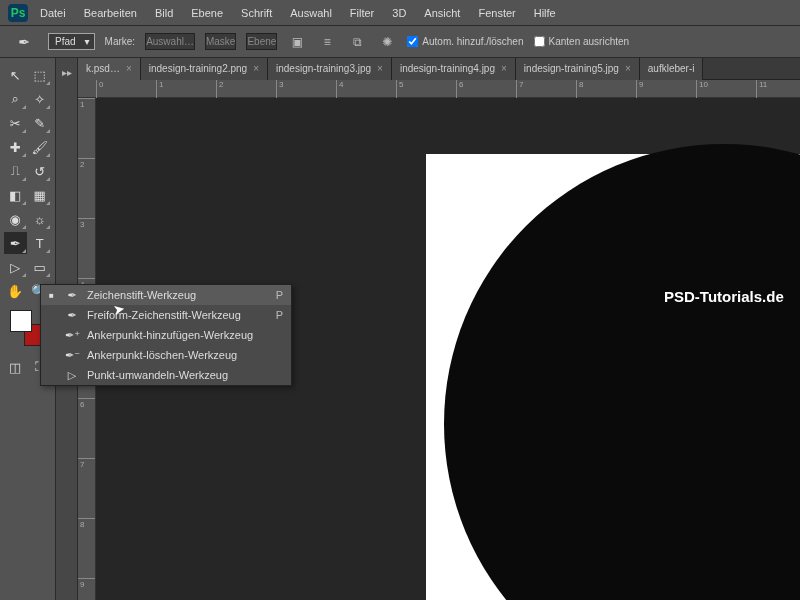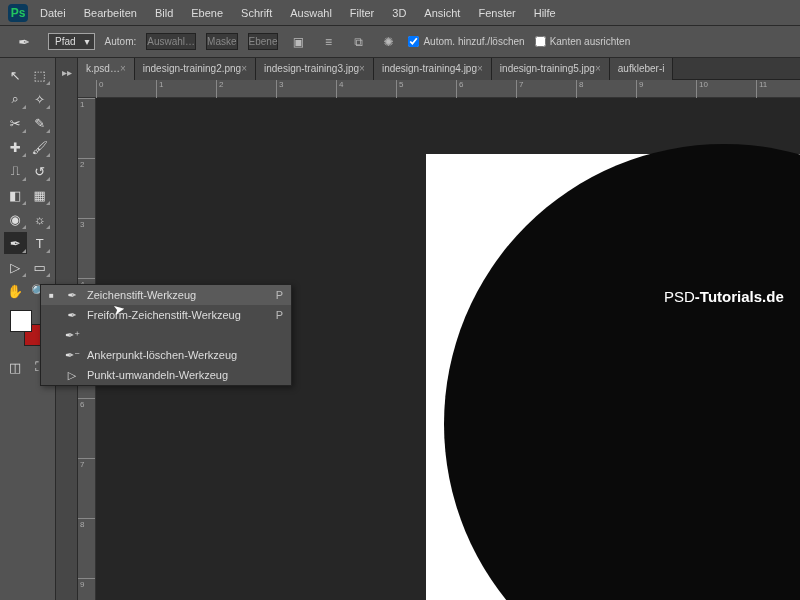--- a/index.html
+++ b/index.html
@@ -9,21 +9,21 @@
 .menubar span{margin-right:18px;cursor:default}
 .optbar{height:32px;background:#535353;border-bottom:1px solid #2a2a2a;display:flex;align-items:center;padding:0 10px;gap:10px;font-size:10px;color:#ccc}
 .opt-tool{width:28px;height:22px;display:flex;align-items:center;justify-content:center;font-size:14px;color:#ddd}
 .opt-select{background:#3a3a3a;border:1px solid #a3a3a3;padding:2px 18px 2px 6px;font-size:10px;color:#ddd;position:relative}
 .opt-select::after{content:"▾";position:absolute;right:4px}
 .opt-btn{background:#3a3a3a;border:1px solid #222;padding:2px 0;font-size:10px;color:#888}
 .opt-icon{width:20px;height:20px;display:flex;align-items:center;justify-content:center;color:#bbb;font-size:12px}
 .chk{display:flex;align-items:flex-start;gap:4px}
 .chk input{width:11px;height:11px}
 .tabbar{height:22px;background:#3a3a3a;display:flex;align-items:center;margin-left:78px;font-size:10px;color:#ccc;border-bottom:1px solid #222}
-.tab{padding:0 8px;height:22px;display:flex;align-items:center;border-right:1px solid #222;background:#474747}
+.tab{padding:0 8px;height:22px;display:flex;align-items:center;gap:6px;border-right:1px solid #222;background:#474747}
 .tab.active{background:#535353}
 .tab .x{color:#999;font-size:10px}
 .rulers{position:absolute;left:78px;top:80px;right:0;height:18px;background:#535353;border-bottom:1px solid #333}
 .rulerH{height:18px;display:flex;font-size:8px;color:#aaa;position:relative;overflow:hidden;padding-left:18px}
 .rulerH div{width:60px;flex-shrink:0;border-left:1px solid #888;padding-left:2px}
 .rulerV{position:absolute;left:78px;top:98px;width:18px;bottom:0;background:#535353;border-right:1px solid #333;font-size:8px;color:#aaa;overflow:hidden}
 .rulerV div{height:60px;border-top:1px solid #888;padding:1px 2px}
 .toolbox{position:absolute;left:0;top:58px;width:56px;bottom:0;background:#535353;border-right:1px solid #2a2a2a;padding:6px 4px}
 .trow{display:flex;gap:2px;margin-bottom:2px}
 .tbtn{width:24px;height:22px;display:flex;align-items:center;justify-content:center;font-size:13px;color:#ddd;position:relative;cursor:default}
@@ -32,21 +32,21 @@
 .tbtn.nofly::after{display:none}
 .swatches{margin-top:8px;position:relative;width:36px;height:36px;margin-left:6px}
 .swatch-b{position:absolute;right:0;bottom:0;width:22px;height:22px;background:#b01818;border:1px solid #222}
 .swatch-f{position:absolute;left:0;top:0;width:22px;height:22px;background:#fff;border:1px solid #222}
 .minibar{position:absolute;left:56px;top:58px;width:22px;bottom:0;background:#474747;border-right:1px solid #2a2a2a}
 .minibar div{width:22px;height:20px;display:flex;align-items:center;justify-content:center;color:#bbb;font-size:10px;margin-top:4px}
 .canvas{position:absolute;left:96px;top:98px;right:0;bottom:0;background:#262626;overflow:hidden}
 .doc{position:absolute;left:330px;top:56px;width:560px;height:560px;background:#fff}
 .circle{position:absolute;left:18px;top:-10px;width:560px;height:560px;border-radius:50%;background:#0a0a0a}
 .logo-text{position:absolute;left:220px;top:144px;color:#fff;font-size:15px}
-.logo-text b{font-weight:normal}
+.logo-text b{font-weight:bold}
 .logo-text span{font-weight:700}
 .flyout{position:absolute;left:40px;top:284px;width:252px;background:#4a4a4a;border:1px solid #222;box-shadow:2px 2px 6px rgba(0,0,0,.4);font-size:11px;color:#ddd;z-index:100}
 .flyrow{display:flex;align-items:center;height:20px;padding:0 8px;gap:8px}
 .flyrow.sel{background:#5a5a5a}
 .flyico{width:14px;text-align:center;font-size:11px}
 .flymark{width:8px;font-size:8px}
 .flykey{margin-left:auto;color:#bbb}
 .cursor{position:absolute;left:113px;top:301px;font-size:14px;color:#fff;z-index:101;pointer-events:none;transform:rotate(-10deg)}
 </style>
 </head>
@@ -63,21 +63,21 @@
   <span>Filter</span>
   <span>3D</span>
   <span>Ansicht</span>
   <span>Fenster</span>
   <span>Hilfe</span>
 </div>
 
 <div class="optbar">
   <div class="opt-tool">✒</div>
   <div class="opt-select">Pfad</div>
-  <span>Autom:</span>
+  <span>Marke:</span>
   <div class="opt-btn">Auswahl…</div>
   <div class="opt-btn">Maske</div>
   <div class="opt-btn">Ebene</div>
   <div class="opt-icon">▣</div>
   <div class="opt-icon">≡</div>
   <div class="opt-icon">⧉</div>
   <div class="opt-icon">✺</div>
   <label class="chk">
       <input type="checkbox" checked="" style="">
       <span>Autom. hinzuf./löschen</span>
@@ -214,20 +214,21 @@
     </div>
   <div class="flyrow">
       <span class="flymark"></span>
       <span class="flyico">✒</span>
       <span>Freiform-Zeichenstift-Werkzeug</span>
       <span class="flykey">P</span>
     </div>
   <div class="flyrow">
       <span class="flymark"></span>
       <span class="flyico">✒⁺</span>
+      <span>Ankerpunkt-hinzufügen-Werkzeug</span>
     </div>
   <div class="flyrow">
       <span class="flymark"></span>
       <span class="flyico">✒⁻</span>
       <span>Ankerpunkt-löschen-Werkzeug</span>
     </div>
   <div class="flyrow">
       <span class="flymark"></span>
       <span class="flyico">▷</span>
       <span>Punkt-umwandeln-Werkzeug</span>

